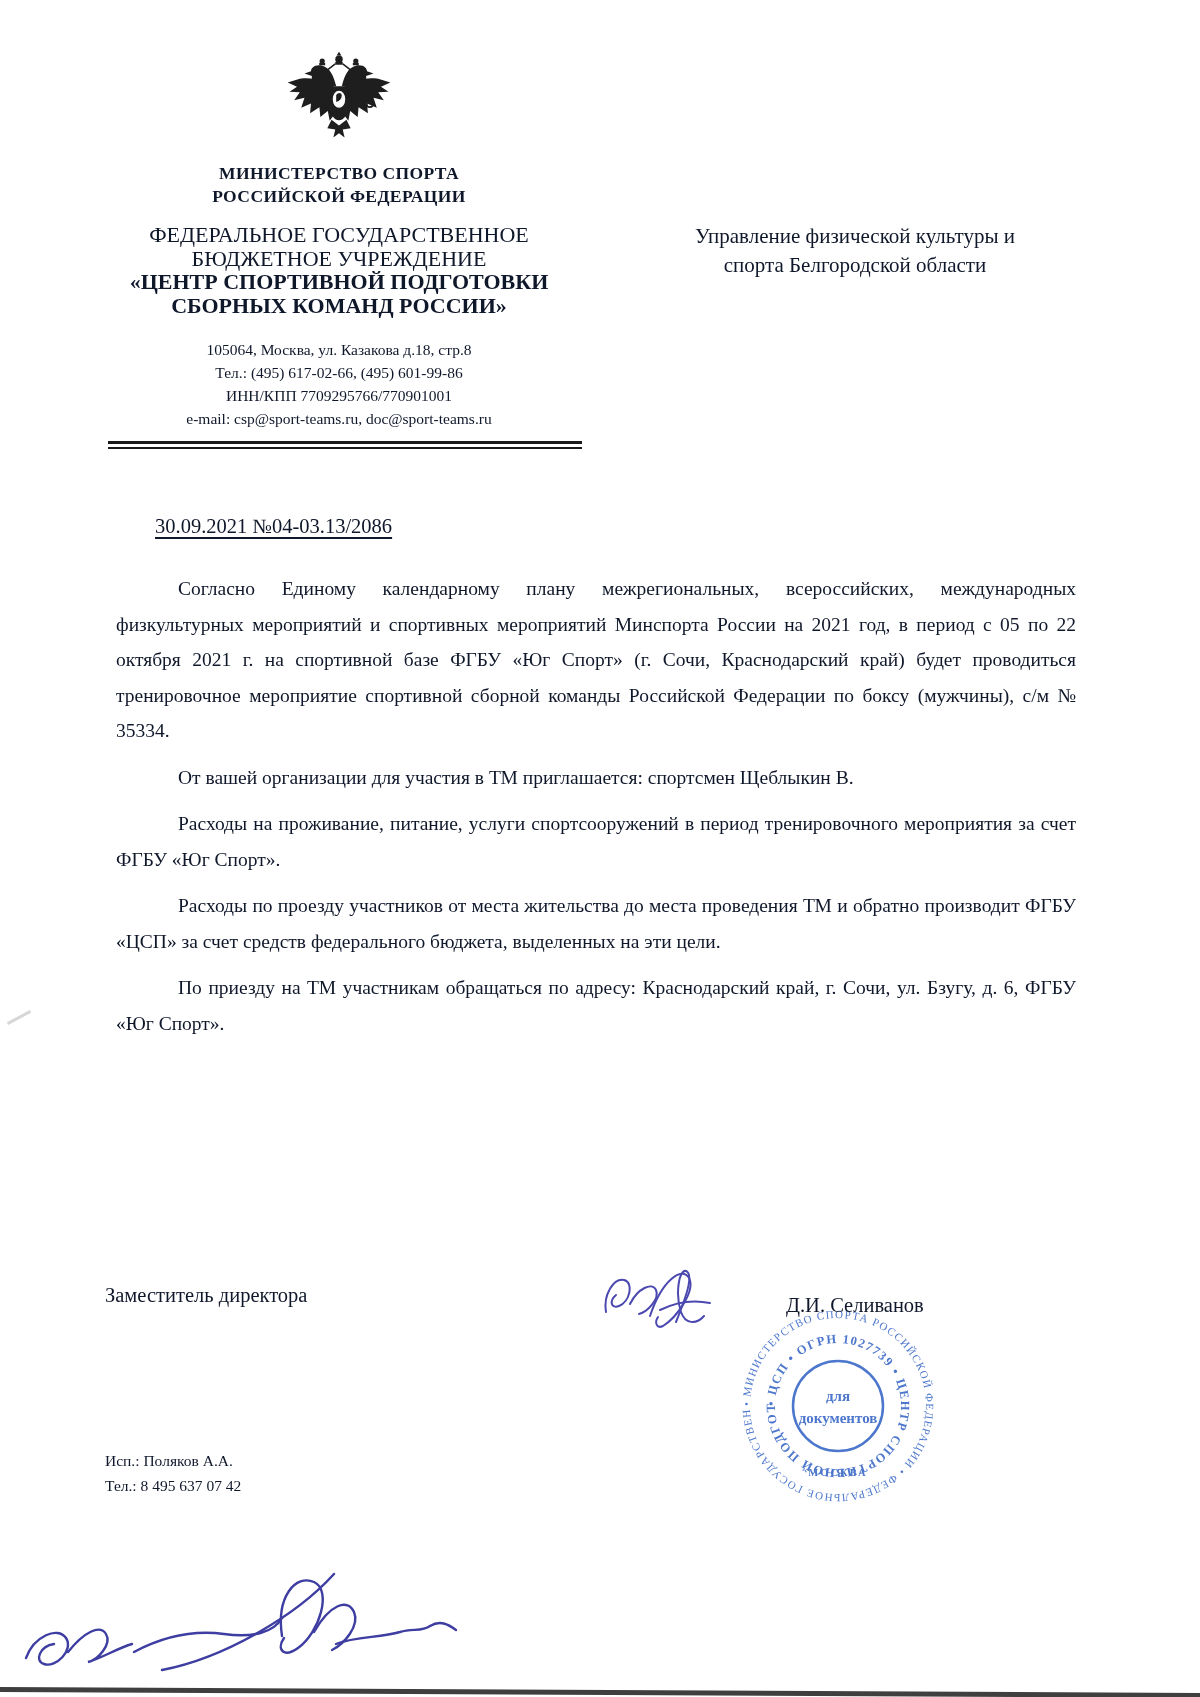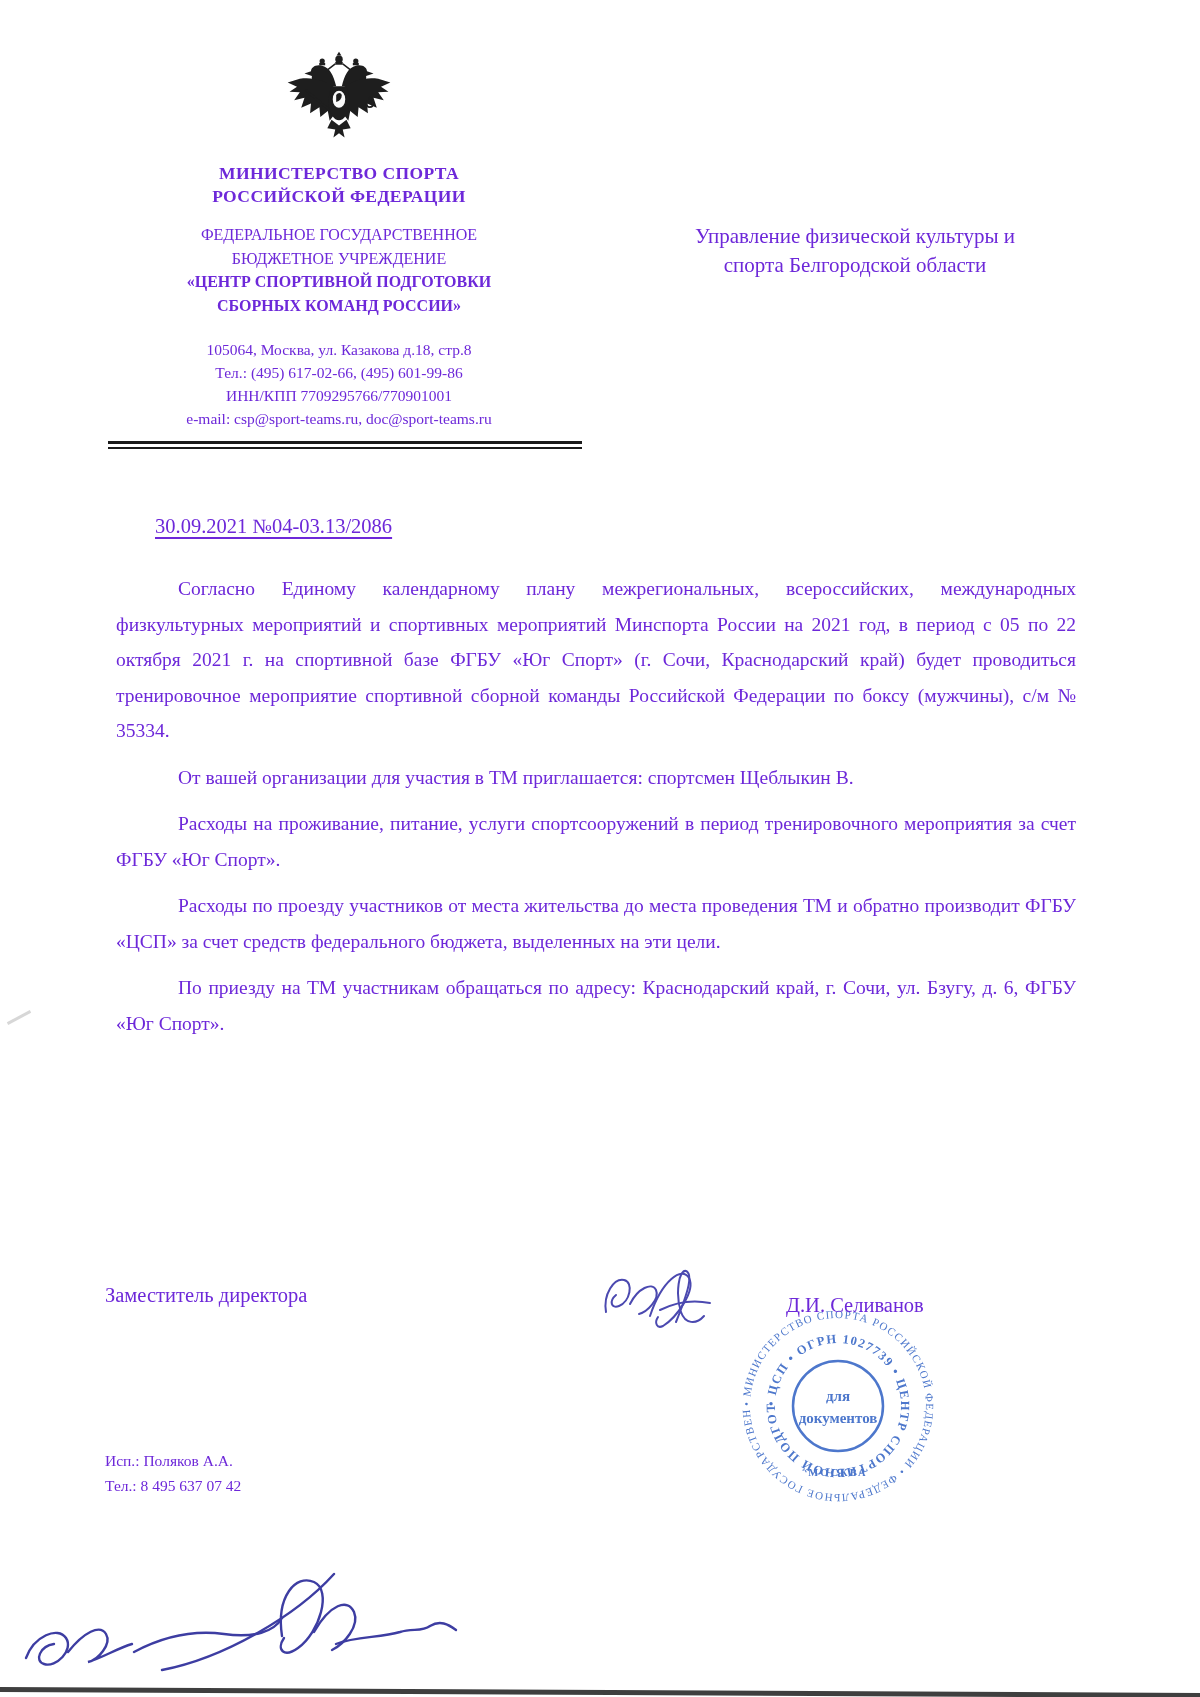--- a/index.html
+++ b/index.html
@@ -1,25 +1,25 @@
 <!DOCTYPE html>
 <html lang="ru"><head>
 <meta charset="utf-8">
 <style>
   html,body{margin:0;padding:0;background:#e8e8e8;}
   .page{
     position:relative;width:1200px;height:1697px;margin:0 auto;
-    background:#ffffff;overflow:hidden;color:#6d28d9;
+    background:#ffffff;overflow:hidden;color:#0f172a;
     font-family:"Liberation Serif","DejaVu Serif",serif;
   }
   
   .col-left{position:absolute;left:100px;top:50px;width:478px;text-align:center;}
   .emblem{display:block;margin:0 auto 6px auto;}
   .ministry{font-weight:bold;font-size:17.5px;line-height:23px;letter-spacing:.4px;}
-  .org{margin-top:15px;font-size:16px;line-height:23.5px;}
+  .org{margin-top:15px;font-size:22px;line-height:23.5px;}
   .org .b{font-weight:bold;}
   .addr{margin-top:21px;font-size:15.5px;line-height:23px;}
   .addr .u{}
   .rule{margin-top:11px;margin-left:8px;width:474px;height:3px;
         border-top:3px solid #1a1a1a;border-bottom:2px solid #1a1a1a;}
   
   .recipient{position:absolute;left:612px;top:222px;width:486px;text-align:center;
              font-size:21px;line-height:29px;}
   
   .refline{position:absolute;left:155px;top:515px;font-size:20.5px;

